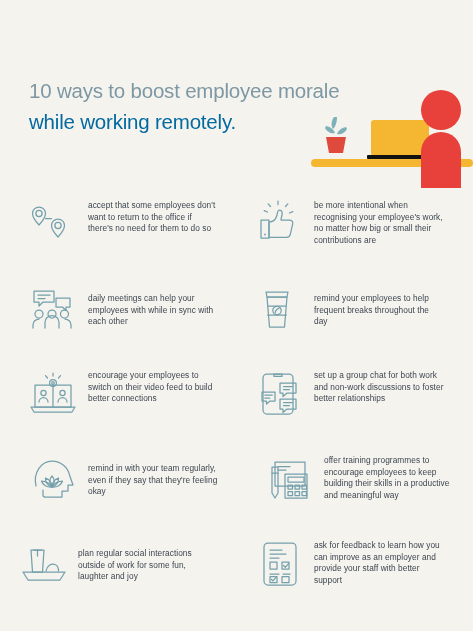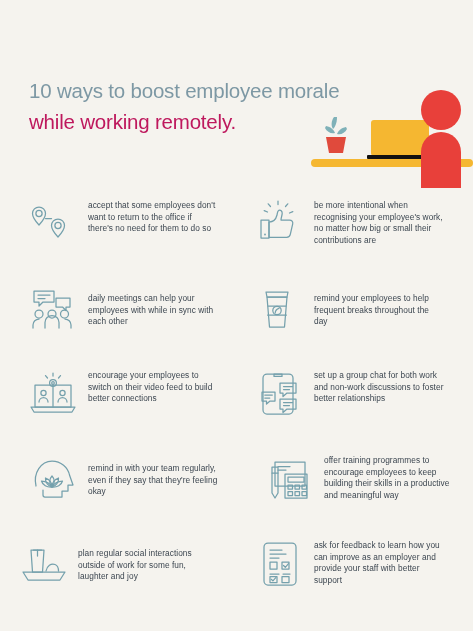--- a/index.html
+++ b/index.html
@@ -16,21 +16,21 @@
   .header{position:relative;height:140px;margin-top:48px;}
   .title{
     position:absolute;left:29px;top:27px;
     font-size:20.5px;line-height:31px;
     color:#7d98a4;letter-spacing:-0.2px;
     font-weight:400;white-space:nowrap;
   }
   .subtitle{
     position:absolute;left:29px;top:58px;
     font-size:20.5px;line-height:31px;
-    color:#be185d;letter-spacing:-0.2px;
+    color:#0369a1;letter-spacing:-0.2px;
     font-weight:400;white-space:nowrap;
   }
   .hero{position:absolute;right:0;top:36px;width:180px;height:104px;}
 
   
   .grid{
     position:absolute;top:148px;left:0;
     width:473px;
     display:grid;
     grid-template-columns:236px 237px;

